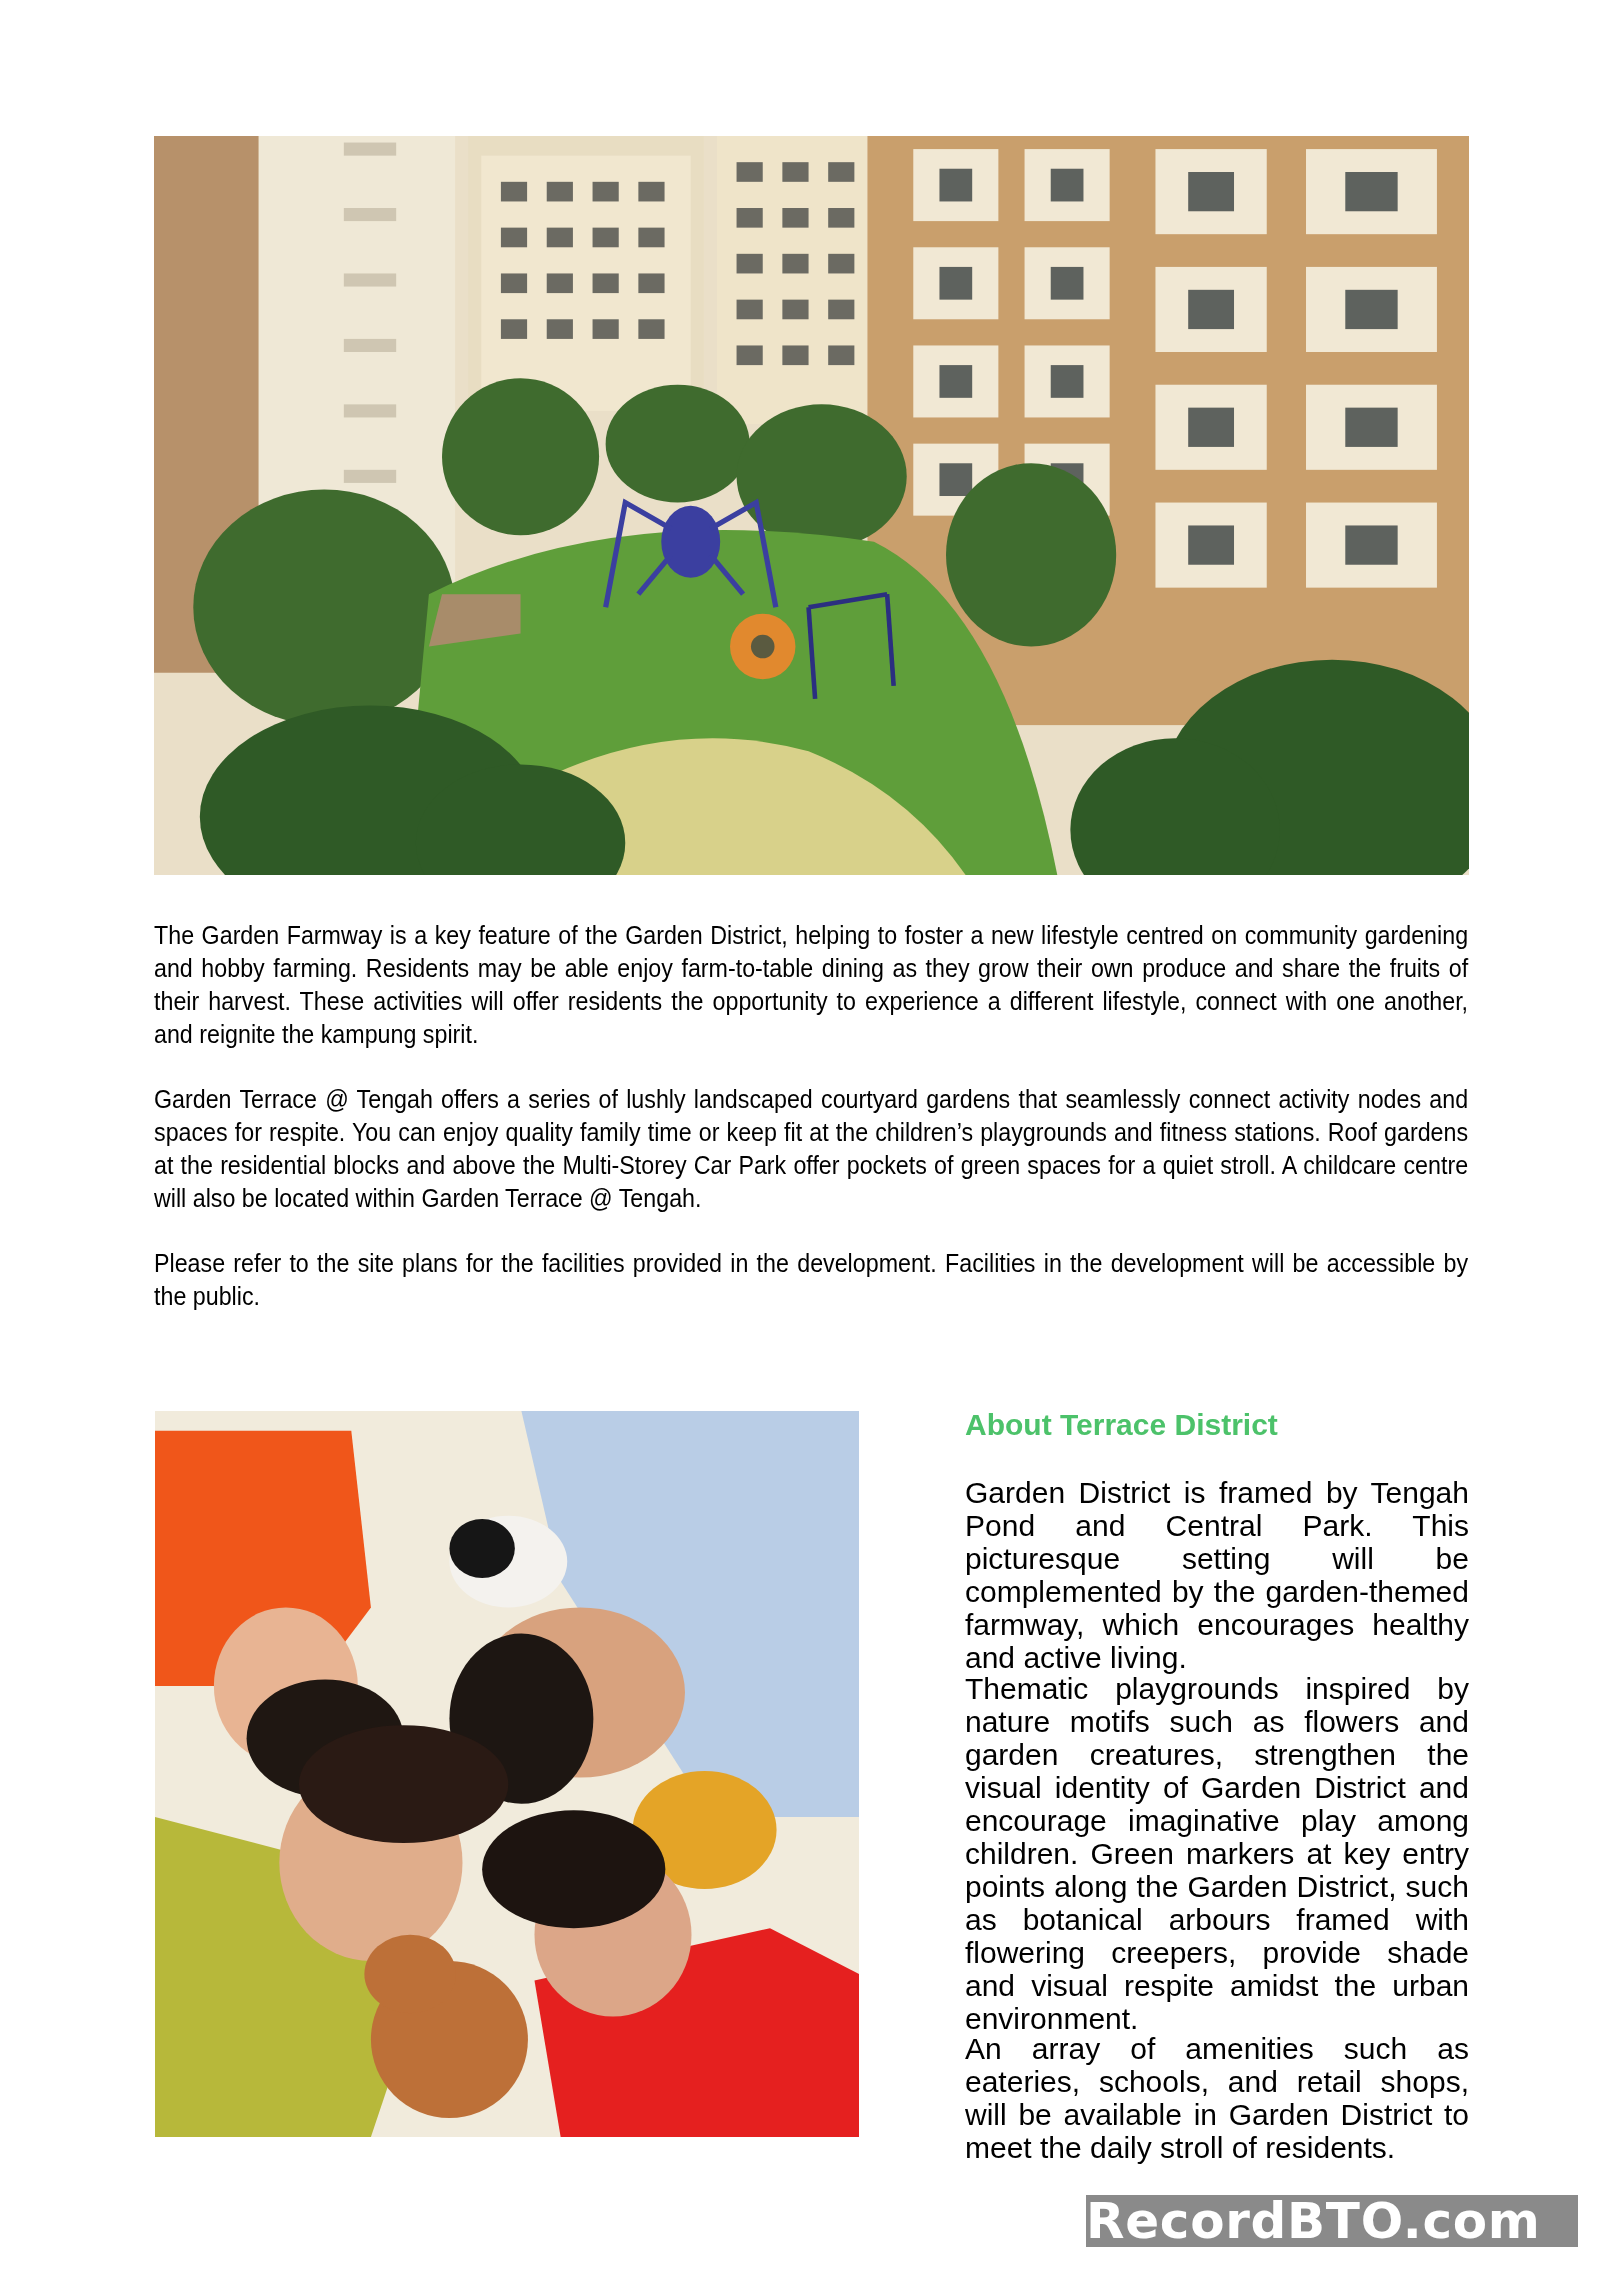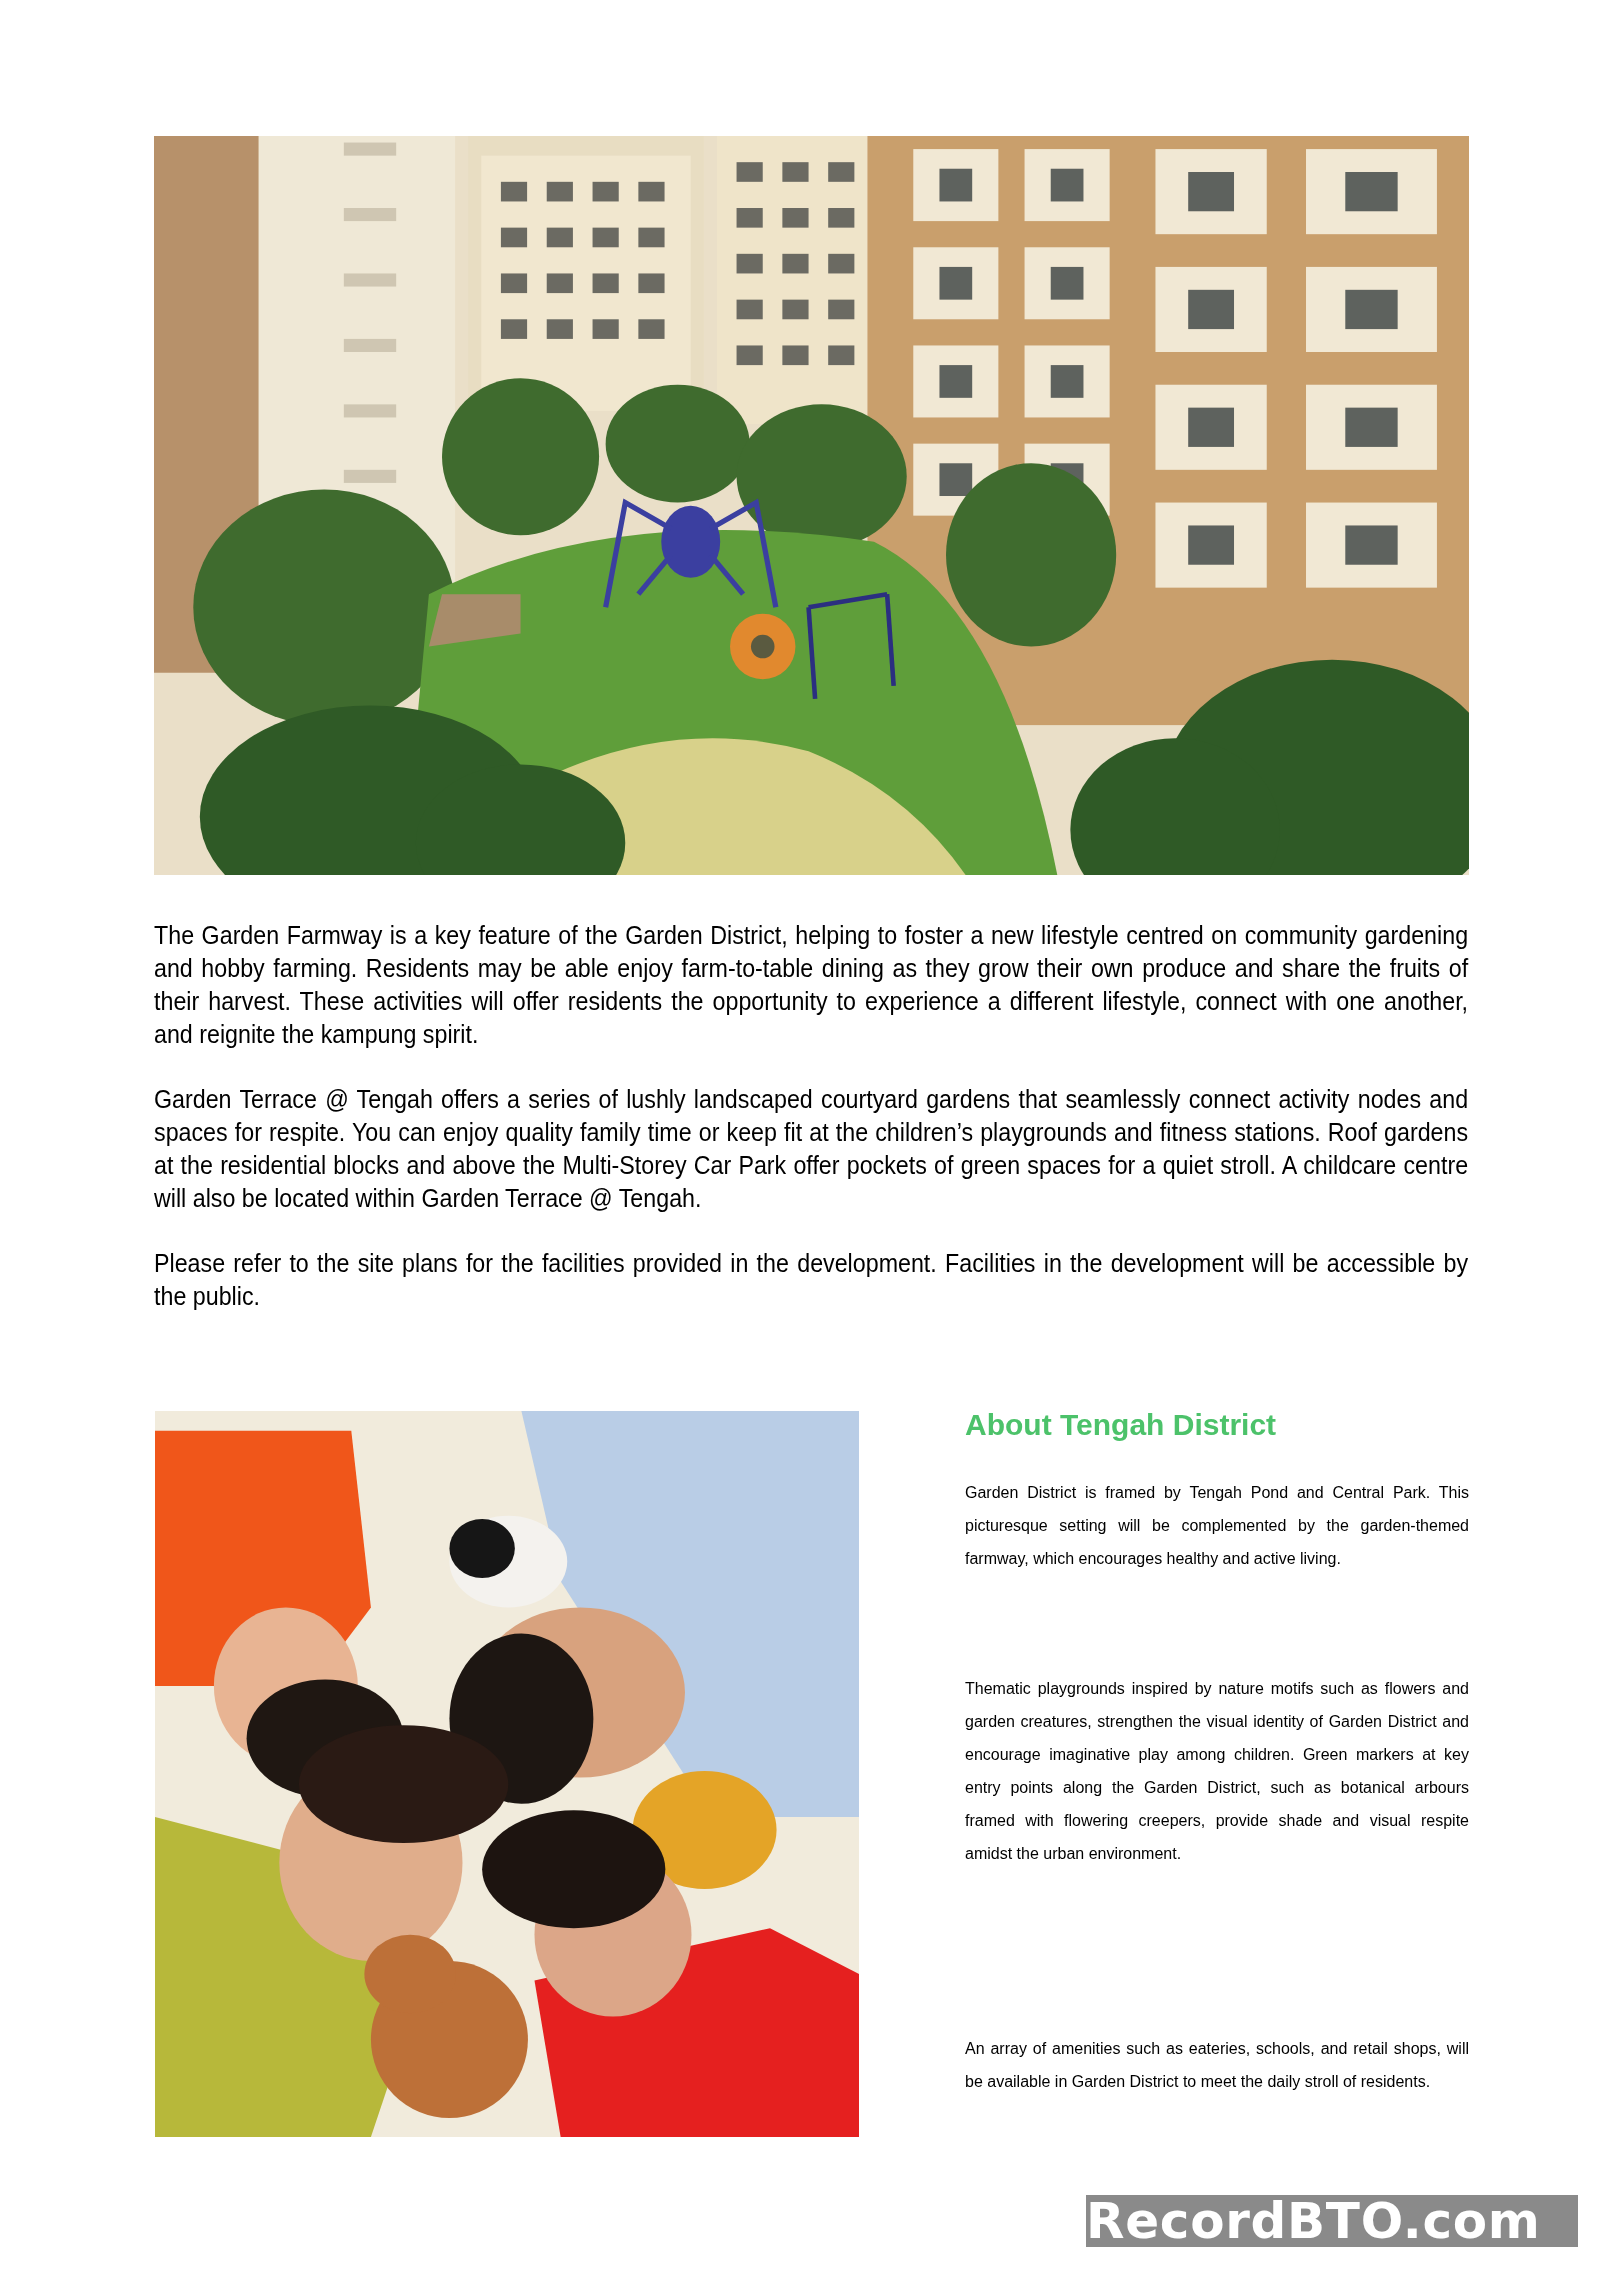--- a/index.html
+++ b/index.html
@@ -19,21 +19,21 @@
   #p2 { top: 1083px; }
   #p3 { top: 1247px; }
 
   
   #family { left: 155px; top: 1411px; width: 704px; height: 726px; overflow: hidden;
             background: #efe7d6; }
   #family svg { width: 100%; height: 100%; display: block; }
 
   
   #heading { left: 965px; top: 1408px; font-size: 30px; font-weight: bold; color: #4cc26a; }
-  .rpara { left: 965px; width: 504px; font-size: 16px; line-height: 33px; text-align: justify;
+  .rpara { left: 965px; width: 504px; font-size: 30px; line-height: 33px; text-align: justify;
            text-align-last: left; }
   #r1 { top: 1476px; }
   #r2 { top: 1672px; }
   #r3 { top: 2032px; }
 
   
   #watermark { left: 1086px; top: 2195px; width: 492px; height: 52px; background: #8a8a8a;
                color: #ffffff; font-family: "DejaVu Sans", sans-serif; font-weight: bold;
                font-size: 50px; line-height: 52px; text-align: left; letter-spacing: 0.7px; }
   #pagenum { left: 1487px; top: 2207px; font-size: 26px; color: #000; }
@@ -199,20 +199,20 @@
 
     <path d="M580 870 L940 790 L1076 860 L1076 1109 L620 1109 Z" fill="#e5201f"></path>
     <ellipse cx="700" cy="800" rx="120" ry="125" fill="#dca688"></ellipse>
     <ellipse cx="640" cy="700" rx="140" ry="90" fill="#1d1410"></ellipse>
 
     <ellipse cx="450" cy="960" rx="120" ry="120" fill="#bd7038"></ellipse>
     <ellipse cx="390" cy="860" rx="70" ry="60" fill="#bd7038"></ellipse>
   </svg>
 </div>
 
-<h2 id="heading" class="abs" style="margin:0;">About Tengah District</h2>
+<h2 id="heading" class="abs" style="margin:0;">About Terrace District</h2>
 <p id="r1" class="abs rpara" style="margin:0;">Garden District is framed by Tengah Pond and Central Park. This picturesque setting will be complemented by the garden-themed farmway, which encourages healthy and active living.</p>
 <p id="r2" class="abs rpara" style="margin:0;">Thematic playgrounds inspired by nature motifs such as flowers and garden creatures, strengthen the visual identity of Garden District and encourage imaginative play among children. Green markers at key entry points along the Garden District, such as botanical arbours framed with flowering creepers, provide shade and visual respite amidst the urban environment.</p>
 <p id="r3" class="abs rpara" style="margin:0;">An array of amenities such as eateries, schools, and retail shops, will be available in Garden District to meet the daily stroll of residents.</p>
 
 <div id="pagenum" class="abs">3</div>
 <div id="watermark" class="abs">RecordBTO.com</div>
 
 
 </body></html>

